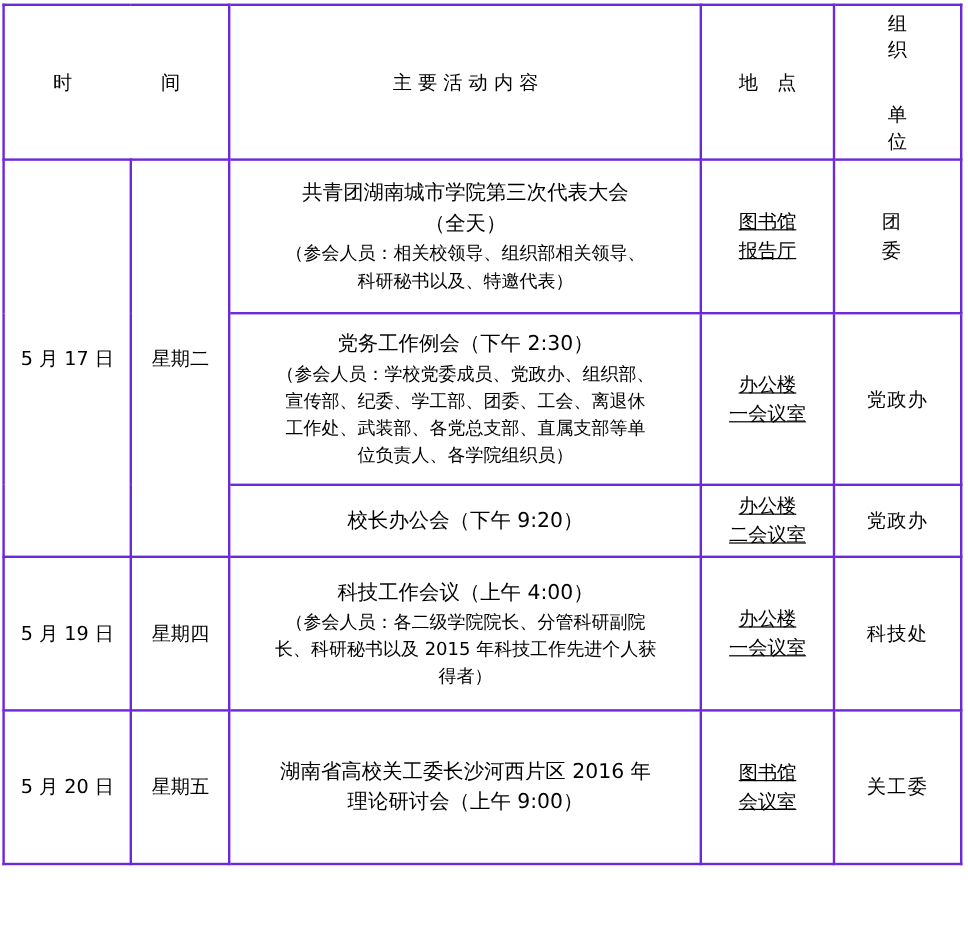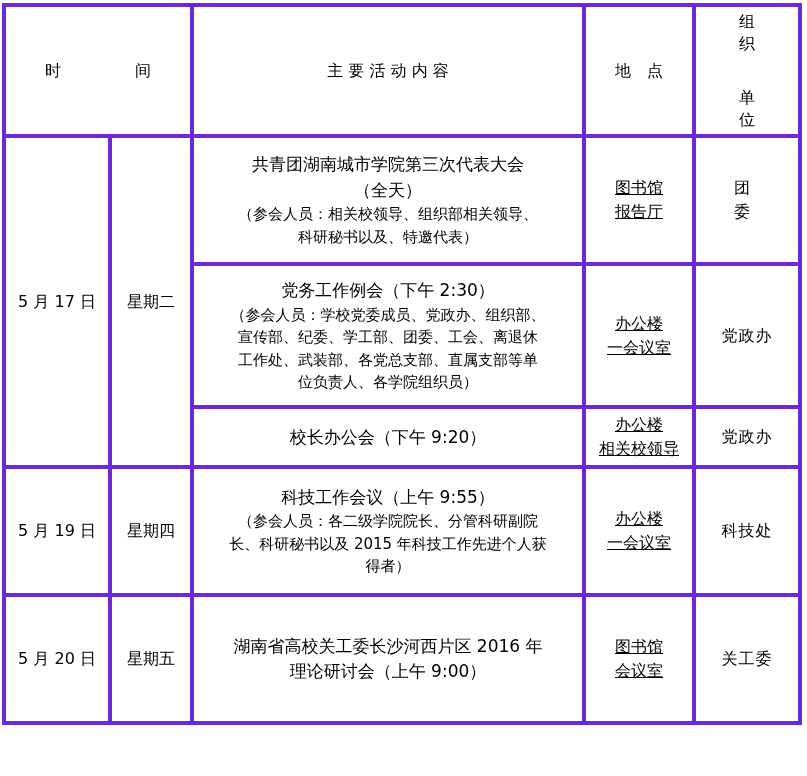--- a/index.html
+++ b/index.html
@@ -21,21 +21,21 @@
     height: 776px;
     box-sizing: border-box;
   }
   table.schedule {
     border-collapse: collapse;
     table-layout: fixed;
     width: 800px;
     margin: 3px 0 0 2px;
   }
   table.schedule td {
-    border: 4px solid #6d28d9;
+    border: 2px solid #6d28d9;
     padding: 4px 10px;
     text-align: center;
     vertical-align: middle;
     font-size: 16px;
     line-height: 1.5;
   }
   
   table.schedule {
     border: 1px solid #000000;
   }
@@ -155,31 +155,31 @@
         </td>
         <td class="org-cell">党政办</td>
       </tr>
 
       <tr class="r3">
         <td>
           <div class="title-line">校长办公会（下午 9:20）</div>
         </td>
         <td class="place-cell">
           <div>办公楼</div>
-          <div>相关校领导</div>
+          <div>二会议室</div>
         </td>
         <td class="org-cell">党政办</td>
       </tr>
 
       <tr class="r4">
         <td class="date-cell">5 月 19 日</td>
         <td class="day-cell">星期四</td>
         <td>
           <div class="cell-lines">
-            <div class="title-line">科技工作会议（上午 9:55）</div>
+            <div class="title-line">科技工作会议（上午 4:00）</div>
             <div class="sub-line sub-block">（参会人员：各二级学院院长、分管科研副院</div>
             <div class="sub-line sub-block">长、科研秘书以及 2015 年科技工作先进个人获</div>
             <div class="sub-line">得者）</div>
           </div>
         </td>
         <td class="place-cell">
           <div>办公楼</div>
           <div>一会议室</div>
         </td>
         <td class="org-cell">科技处</td>

